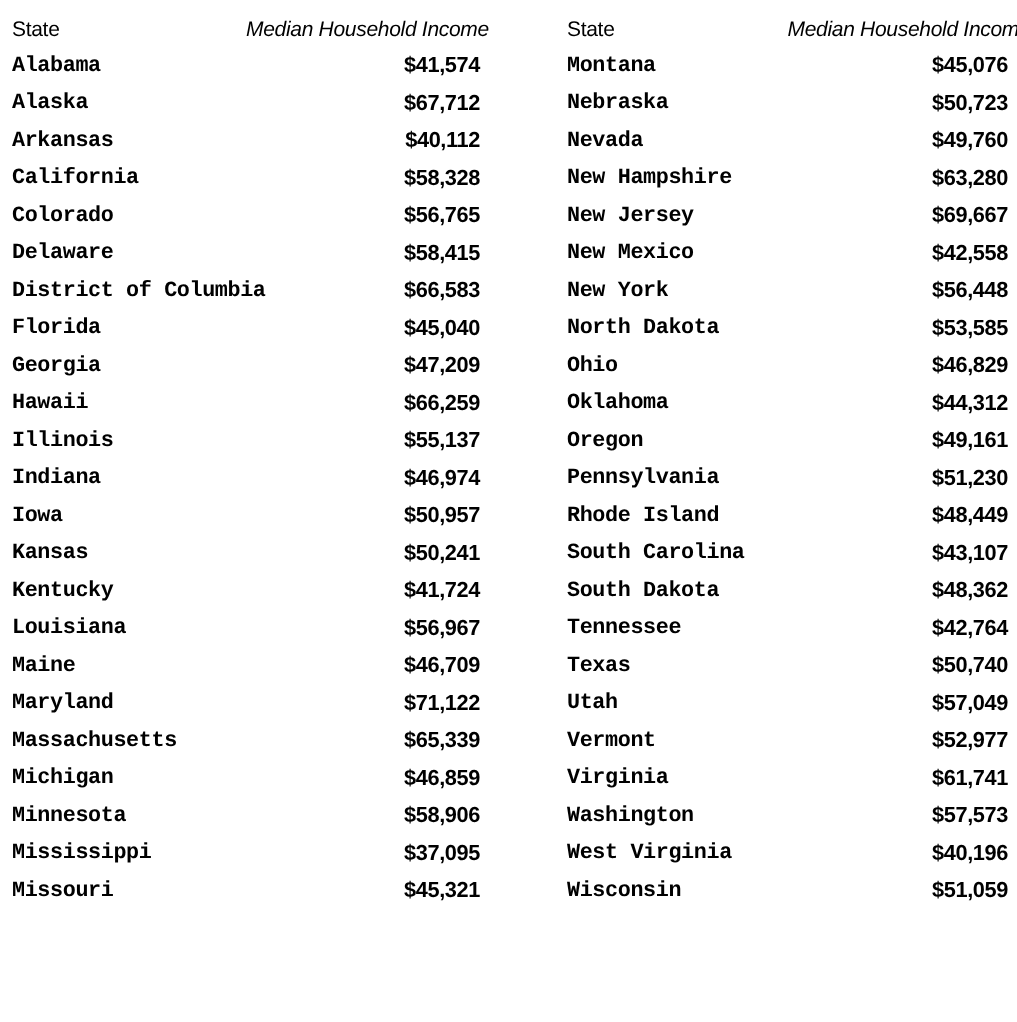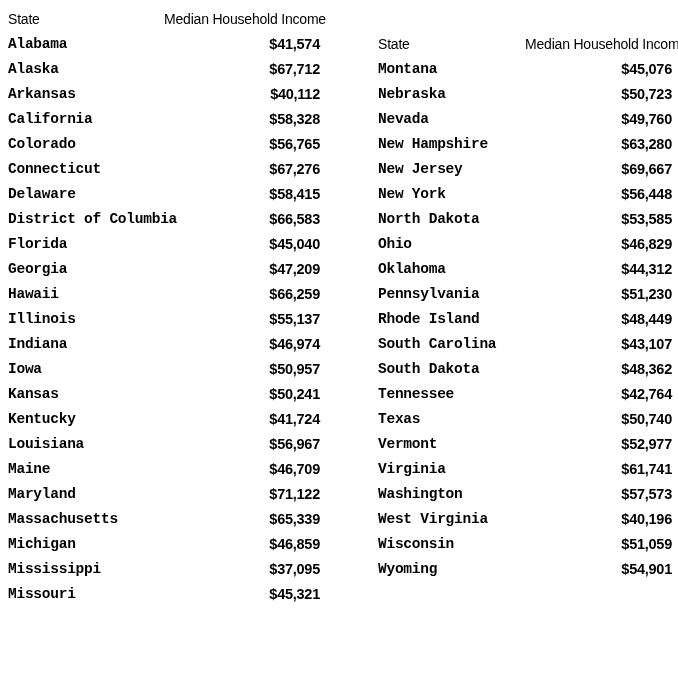--- a/index.html
+++ b/index.html
@@ -13,21 +13,21 @@
     height: 681px;
     overflow: hidden;
     font-family: "Liberation Sans", "DejaVu Sans", sans-serif;
     color: #000000;
     -webkit-font-smoothing: antialiased;
   }
 
   #tables-wrap {
     display: flex;
     flex-direction: row;
-    align-items: center;
+    align-items: flex-start;
     padding: 6px 6px 12px 8px;
     box-sizing: border-box;
     width: 678px;
   }
 
   .income-table {
     border-collapse: collapse;
     table-layout: fixed;
   }
 
@@ -51,21 +51,21 @@
 
   
   .income-table th {
     font-weight: normal;
     font-size: 14px;
     letter-spacing: -0.2px;
     height: 26px;
     line-height: 26px;
   }
   .income-table th.state-head  { text-align: left; }
-  .income-table th.income-head { text-align: right; }
+  .income-table th.income-head { text-align: right; font-style: italic; }
 
   
   .income-table td {
     font-weight: bold;
     letter-spacing: -0.25px;
   }
   .income-table td.state-cell  { text-align: left; font-family: Liberation Mono, monospace; }
   .income-table td.income-cell { text-align: right; }
 </style>
 </head>
@@ -99,24 +99,20 @@
         </tr>
         <tr>
           <td class="state-cell">California</td>
           <td class="income-cell">$58,328</td>
         </tr>
         <tr>
           <td class="state-cell">Colorado</td>
           <td class="income-cell">$56,765</td>
         </tr>
         <tr>
-          <td class="state-cell">Connecticut</td>
-          <td class="income-cell">$67,276</td>
-        </tr>
-        <tr>
           <td class="state-cell">Delaware</td>
           <td class="income-cell">$58,415</td>
         </tr>
         <tr>
           <td class="state-cell">District of Columbia</td>
           <td class="income-cell">$66,583</td>
         </tr>
         <tr>
           <td class="state-cell">Florida</td>
           <td class="income-cell">$45,040</td>
@@ -161,20 +157,24 @@
           <td class="state-cell">Maryland</td>
           <td class="income-cell">$71,122</td>
         </tr>
         <tr>
           <td class="state-cell">Massachusetts</td>
           <td class="income-cell">$65,339</td>
         </tr>
         <tr>
           <td class="state-cell">Michigan</td>
           <td class="income-cell">$46,859</td>
+        </tr>
+        <tr>
+          <td class="state-cell">Minnesota</td>
+          <td class="income-cell">$58,906</td>
         </tr>
         <tr>
           <td class="state-cell">Mississippi</td>
           <td class="income-cell">$37,095</td>
         </tr>
         <tr>
           <td class="state-cell">Missouri</td>
           <td class="income-cell">$45,321</td>
         </tr>
       </tbody>
@@ -206,36 +206,44 @@
         </tr>
         <tr>
           <td class="state-cell">New Hampshire</td>
           <td class="income-cell">$63,280</td>
         </tr>
         <tr>
           <td class="state-cell">New Jersey</td>
           <td class="income-cell">$69,667</td>
         </tr>
         <tr>
+          <td class="state-cell">New Mexico</td>
+          <td class="income-cell">$42,558</td>
+        </tr>
+        <tr>
           <td class="state-cell">New York</td>
           <td class="income-cell">$56,448</td>
         </tr>
         <tr>
           <td class="state-cell">North Dakota</td>
           <td class="income-cell">$53,585</td>
         </tr>
         <tr>
           <td class="state-cell">Ohio</td>
           <td class="income-cell">$46,829</td>
         </tr>
         <tr>
           <td class="state-cell">Oklahoma</td>
           <td class="income-cell">$44,312</td>
         </tr>
         <tr>
+          <td class="state-cell">Oregon</td>
+          <td class="income-cell">$49,161</td>
+        </tr>
+        <tr>
           <td class="state-cell">Pennsylvania</td>
           <td class="income-cell">$51,230</td>
         </tr>
         <tr>
           <td class="state-cell">Rhode Island</td>
           <td class="income-cell">$48,449</td>
         </tr>
         <tr>
           <td class="state-cell">South Carolina</td>
           <td class="income-cell">$43,107</td>
@@ -246,39 +254,39 @@
         </tr>
         <tr>
           <td class="state-cell">Tennessee</td>
           <td class="income-cell">$42,764</td>
         </tr>
         <tr>
           <td class="state-cell">Texas</td>
           <td class="income-cell">$50,740</td>
         </tr>
         <tr>
+          <td class="state-cell">Utah</td>
+          <td class="income-cell">$57,049</td>
+        </tr>
+        <tr>
           <td class="state-cell">Vermont</td>
           <td class="income-cell">$52,977</td>
         </tr>
         <tr>
           <td class="state-cell">Virginia</td>
           <td class="income-cell">$61,741</td>
         </tr>
         <tr>
           <td class="state-cell">Washington</td>
           <td class="income-cell">$57,573</td>
         </tr>
         <tr>
           <td class="state-cell">West Virginia</td>
           <td class="income-cell">$40,196</td>
         </tr>
         <tr>
           <td class="state-cell">Wisconsin</td>
           <td class="income-cell">$51,059</td>
         </tr>
-        <tr>
-          <td class="state-cell">Wyoming</td>
-          <td class="income-cell">$54,901</td>
-        </tr>
       </tbody>
   </table>
 
 </div>
 
 </body></html>

